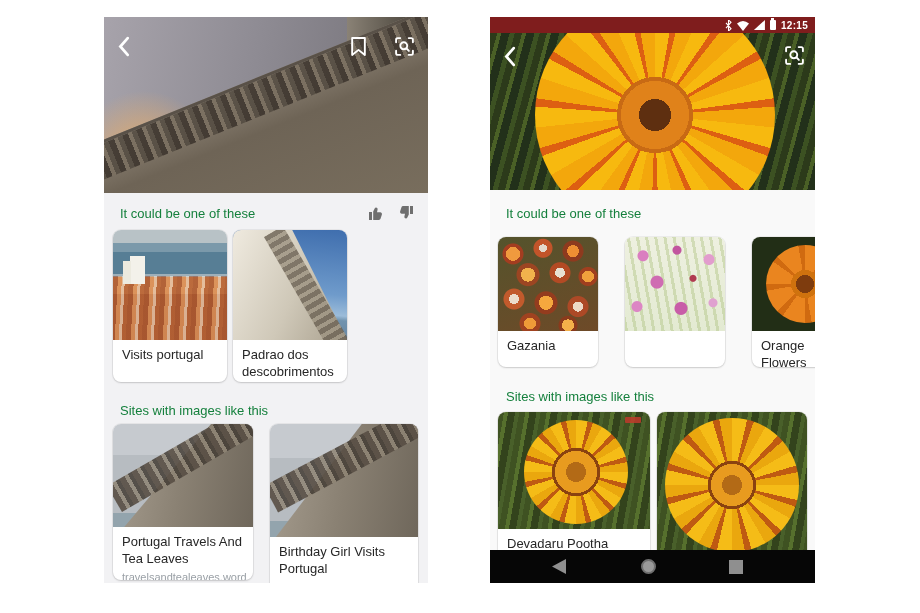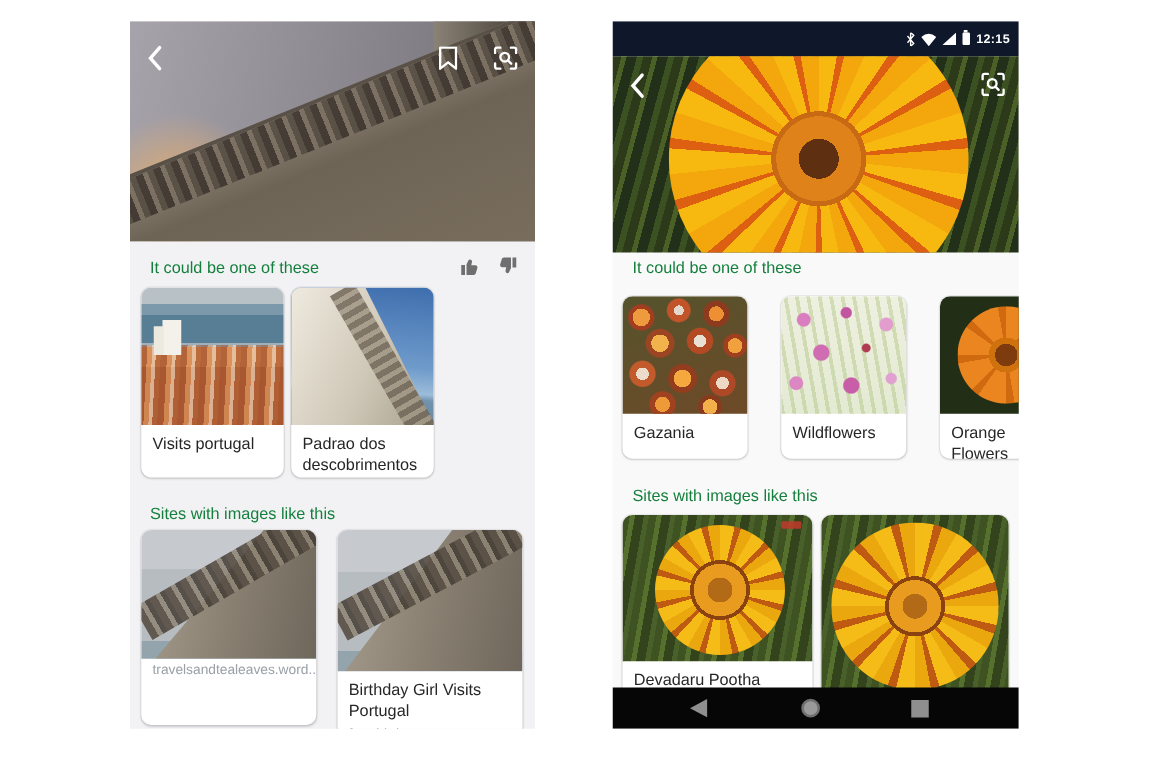--- a/index.html
+++ b/index.html
@@ -52,21 +52,21 @@
     background:repeating-linear-gradient(90deg,rgba(106,96,82,.8) 0 5px,rgba(156,146,128,.8) 5px 9px);}
 
   .img-stone{background:linear-gradient(180deg,#c6cacf 0 30%,#b7bcc1 30% 86%,#93a4ad 86% 100%);}
   .stone-wedge{position:absolute;inset:0;clip-path:polygon(8% 100%,70% 0,100% 0,100% 100%);
     background:linear-gradient(100deg,#a89f91 0%,#8a8173 50%,#6f675b 100%);}
   .stone-figs{position:absolute;left:-4%;width:125%;height:30px;
     transform-origin:left top;
     background:repeating-linear-gradient(90deg,rgba(88,78,68,.9) 0 6px,rgba(142,132,116,.85) 6px 10px,rgba(68,61,53,.85) 10px 14px);}
 
   
-  .status-bar{height:28px;background:#0f172a;display:flex;align-items:center;
+  .status-bar{height:16px;background:#7f1d1d;display:flex;align-items:center;
     justify-content:flex-end;gap:5px;padding-right:7px;}
   .sb-time{color:#fff;font-size:10px;font-weight:bold;letter-spacing:.3px;}
   .sb-signal{width:11px;height:10px;background:#fff;clip-path:polygon(100% 0,100% 100%,0 100%);}
   .sb-batt{width:6px;height:10px;background:#fff;border-radius:1px;position:relative;}
   .sb-batt::before{content:"";position:absolute;top:-2px;left:1.5px;width:3px;height:2px;background:#fff;}
 
   .hero-flower{position:relative;height:157px;overflow:hidden;
     background:repeating-linear-gradient(105deg,#2c3a1a 0 7px,#4a6026 7px 11px,#22301a 11px 19px,#3c5122 19px 24px);}
   .big-flower{position:absolute;left:45px;top:-38px;width:240px;height:240px;border-radius:50%;
     background:
@@ -189,20 +189,21 @@
   <div class="heading" style="top:386px;">
     <span>Sites with images like this</span>
   </div>
 
   <div class="row" style="top:407px;left:9px;gap:17px;">
     <div class="card" style="width:140px;height:156px;">
       <div class="img img-stone" style="height:103px;">
         <div class="stone-wedge"></div>
         <div class="stone-figs" style="top:60%;transform:rotate(-30deg);"></div>
       </div>
+      <div class="caption">Portugal Travels And Tea Leaves</div>
       <div class="domain">travelsandtealeaves.word...</div>
     </div>
     <div class="card" style="width:148px;height:172px;">
       <div class="img img-stone" style="height:113px;">
         <div class="stone-wedge" style="clip-path:polygon(4% 100%,62% 0,100% 0,100% 100%);"></div>
         <div class="stone-figs" style="top:55%;transform:rotate(-28deg);"></div>
       </div>
       <div class="caption">Birthday Girl Visits Portugal</div>
       <div class="domain">fourthirds-user.com</div>
     </div>
@@ -248,21 +249,20 @@
     <span>It could be one of these</span>
   </div>
 
   <div class="row" style="top:220px;left:8px;gap:27px;">
     <div class="card" style="width:100px;height:130px;">
       <div class="img img-gazcluster"></div>
       <div class="caption">Gazania</div>
     </div>
     <div class="card" style="width:100px;height:130px;">
       <div class="img img-wildflowers"></div>
-      <div class="caption">Wildflowers</div>
     </div>
     <div class="card" style="width:100px;height:130px;">
       <div class="img img-orangeflower">
         <div class="cosmos"></div>
       </div>
       <div class="caption">Orange Flowers</div>
     </div>
   </div>
 
   <div class="heading" style="top:372px;">

